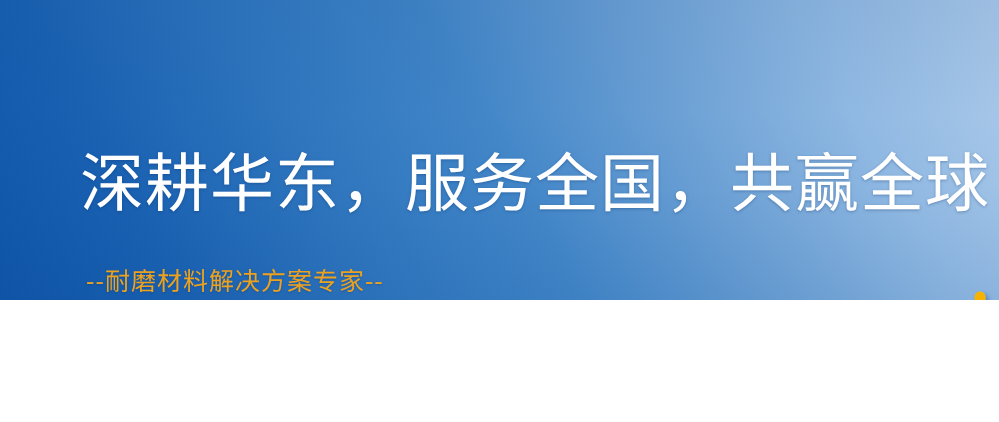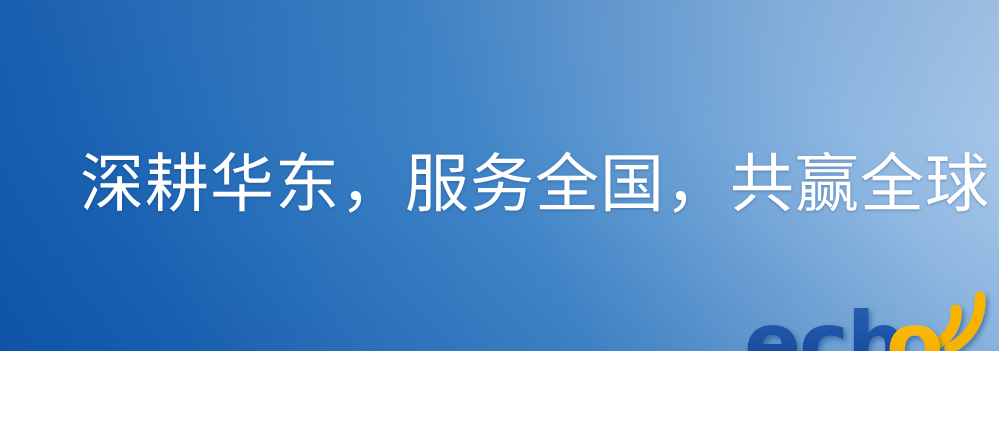--- a/index.html
+++ b/index.html
@@ -5,21 +5,21 @@
 <style>
   html, body {
     margin: 0;
     padding: 0;
     background: #ffffff;
   }
 
   #banner {
     position: relative;
     width: 999px;
-    height: 351px;
+    height: 300px;
     overflow: hidden;
     font-family: "Liberation Sans", sans-serif;
     
     background:
       linear-gradient(62deg,
         #0f55a8 0%,
         #1a61b2 16%,
         #2d74bd 32%,
         #4286c8 50%,
         #6a9fd4 66%,
@@ -92,20 +92,21 @@
     overflow: visible;
   }
 </style>
 </head>
 <body>
 
 <div id="banner">
 
   <h1 class="headline">深耕华东，服务全国，共赢全球</h1>
 
+  <p class="subtitle">--耐磨材料解决方案专家--</p>
 
   <div class="logo">
     <svg viewBox="0 0 262 140" xmlns="http://www.w3.org/2000/svg" aria-hidden="true">
       <defs>
         <linearGradient id="blueFace" x1="0" y1="0" x2="0" y2="1">
           <stop offset="0%" stop-color="#2b63b4"></stop>
           <stop offset="45%" stop-color="#1d52a5"></stop>
           <stop offset="100%" stop-color="#123f8c"></stop>
         </linearGradient>
         <linearGradient id="goldFace" x1="0" y1="0" x2="0" y2="1">

